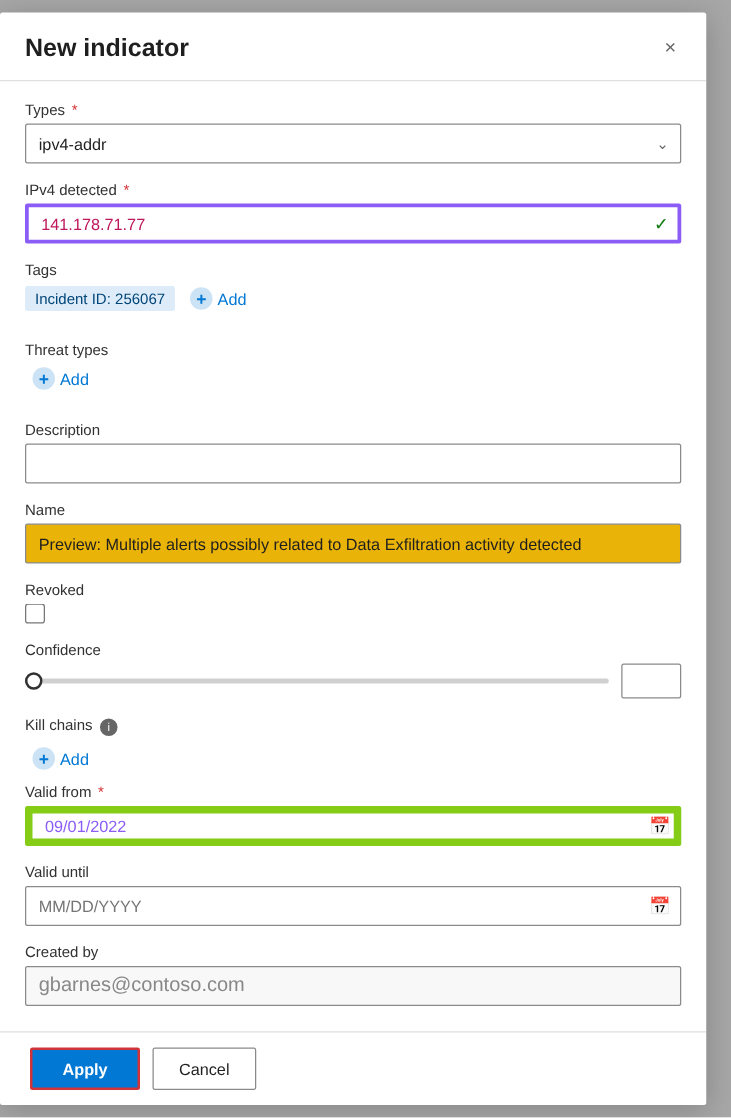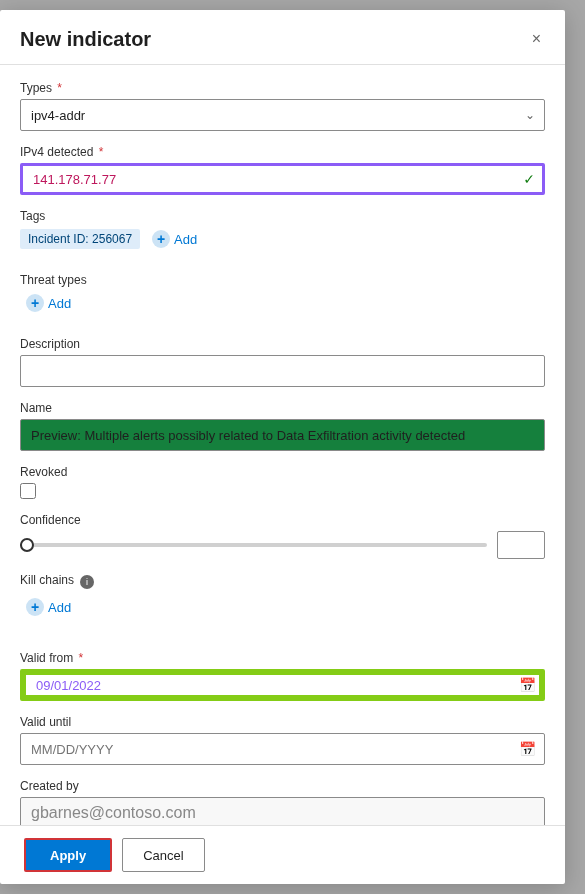--- a/index.html
+++ b/index.html
@@ -177,21 +177,21 @@
       background: #fff;
       height: 32px;
     }
     .name-input {
       width: 100%;
       padding: 6px 10px;
       border: 1px solid #8a8a8a;
       border-radius: 2px;
       font-size: 13px;
       color: #1f1f1f;
-      background: #15803d;
+      background: #eab308;
       height: 32px;
     }
     .checkbox-wrapper {
       display: flex;
       align-items: center;
       gap: 8px;
       margin-top: 2px;
     }
     .checkbox-input {
       width: 16px;
@@ -229,21 +229,21 @@
     }
     .slider-value-box {
       width: 48px;
       height: 28px;
       border: 1px solid #8a8a8a;
       border-radius: 2px;
       text-align: center;
       font-size: 13px;
     }
     .kill-chains-section {
-      margin-bottom: 24px;
+      margin-bottom: 0;
     }
     .section-label-row {
       display: flex;
       align-items: center;
       gap: 6px;
       margin-bottom: 4px;
     }
     .info-icon {
       width: 14px;
       height: 14px;

